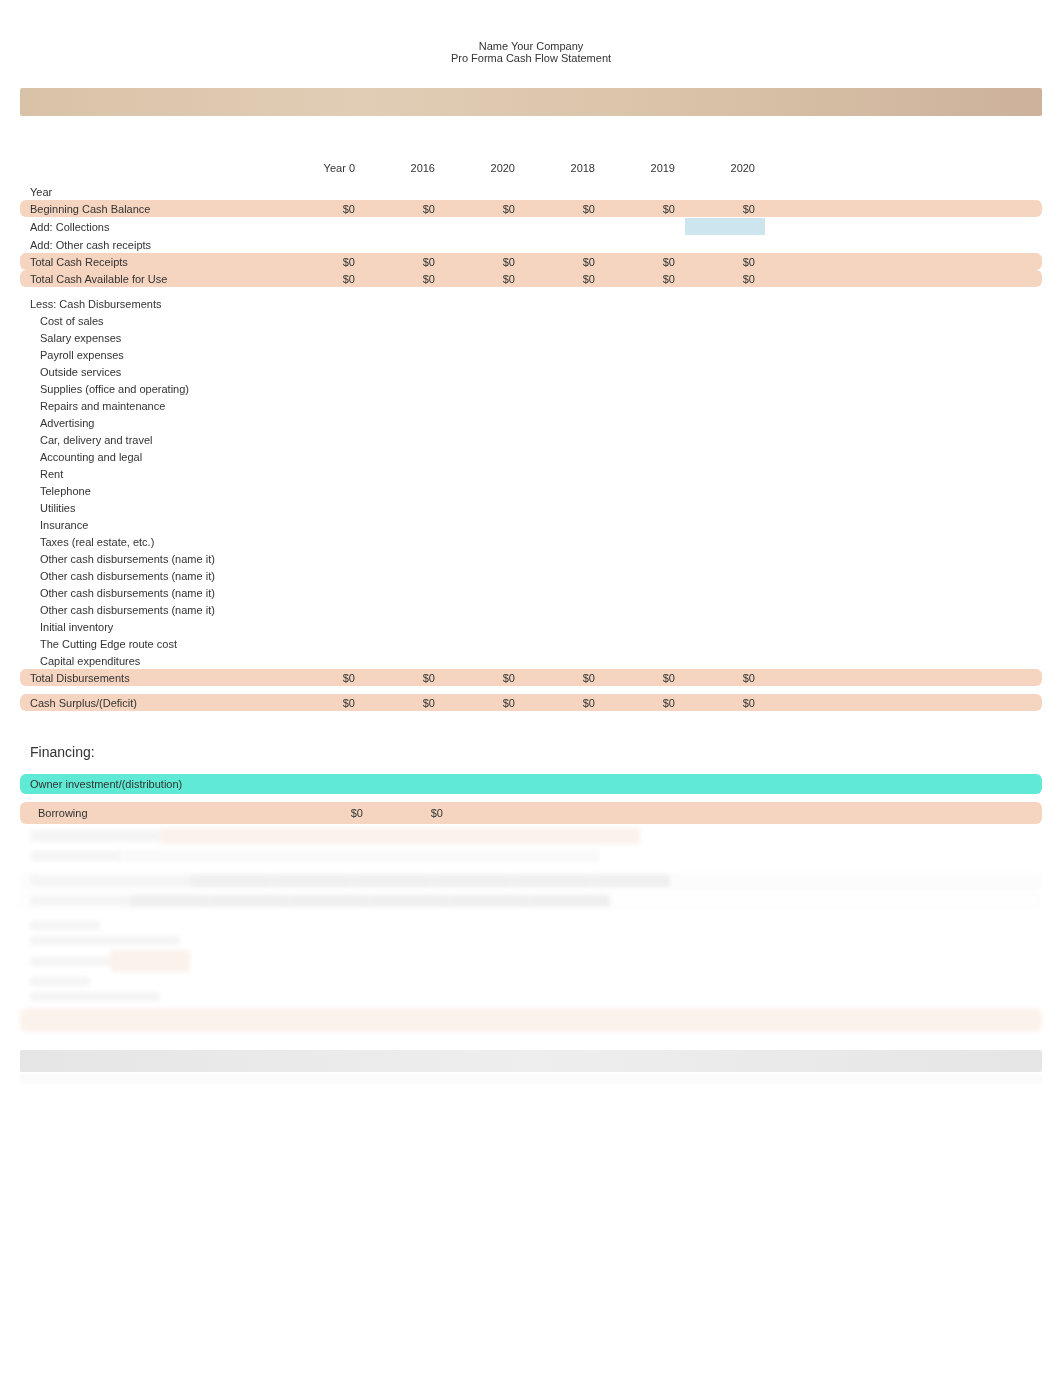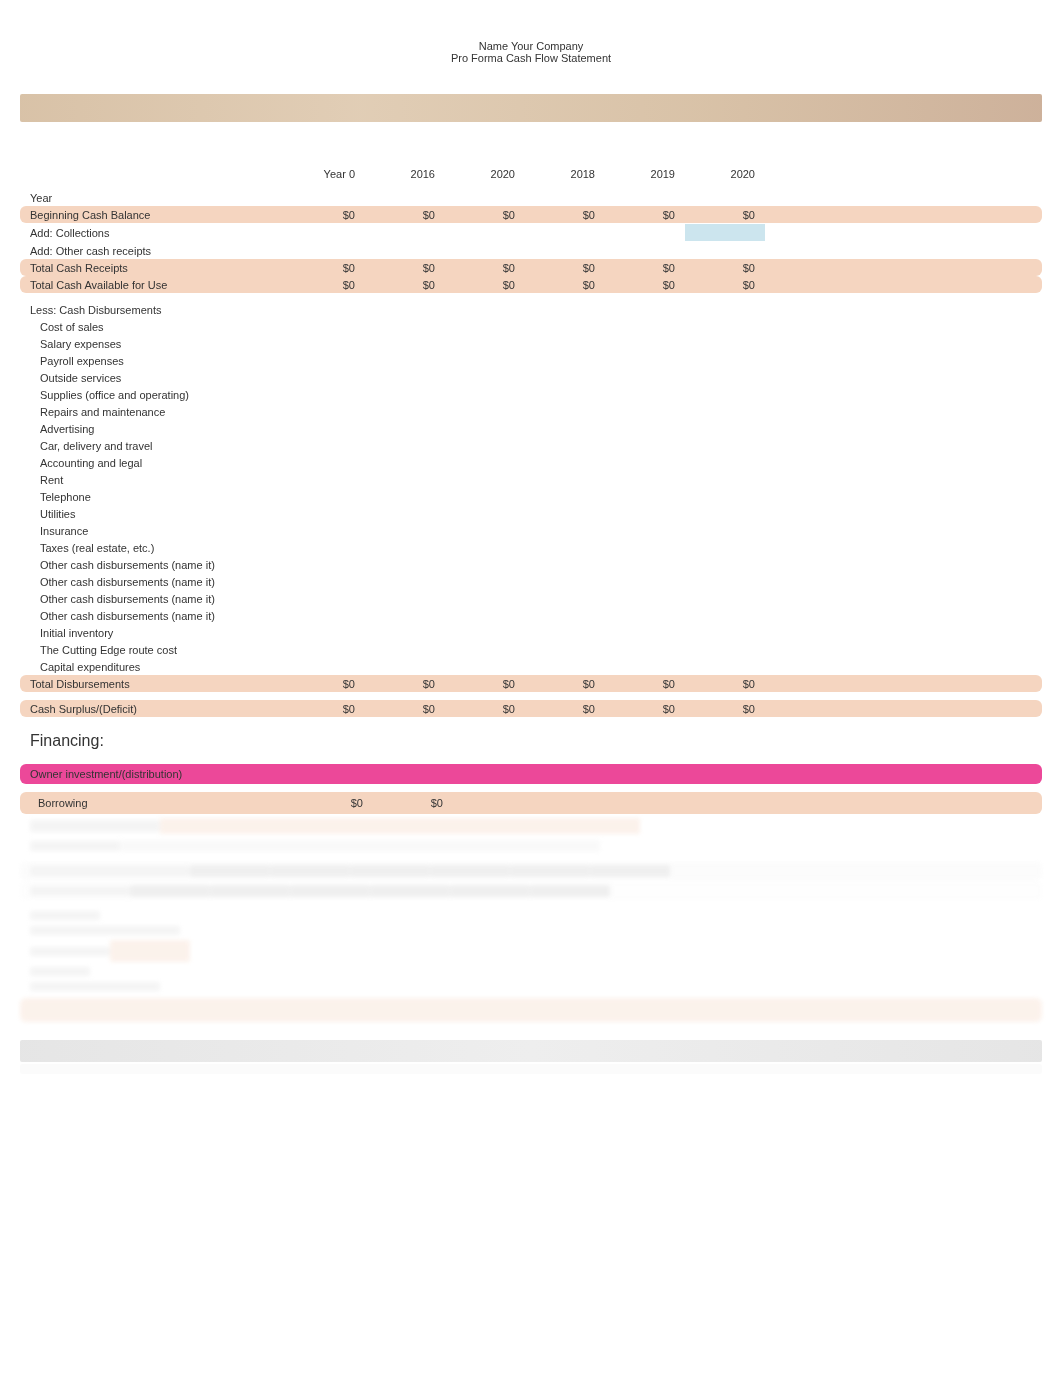--- a/index.html
+++ b/index.html
@@ -9,21 +9,21 @@
       background: #fff;
       color: #333;
       width: 1062px;
       min-height: 1377px;
     }
     .page {
       padding: 40px 20px 40px 20px;
     }
     .header {
       text-align: center;
-      margin-bottom: 30px;
+      margin-bottom: 24px;
     }
     .banner {
       background: linear-gradient(to right, #c8a882, #d4b896, #c8a882, #b89070);
       height: 28px;
       margin-bottom: 22px;
       border-radius: 2px;
       opacity: 0.7;
     }
     .table-section {
       width: 100%;
@@ -60,23 +60,23 @@
       margin-bottom: 2px;
     }
     .year-header .row-label { font-weight: normal; margin-top: 48px; }
     .year-header .row-val { font-weight: normal; }
     .total-row {
       background: #f5d5c0;
       font-weight: normal;
     }
     .financing-label {
       padding-left: 10px;
-      margin-top: 7px;
+      margin-top: 25px;
       margin-bottom: 6px;
-      font-size: 16px;
+      font-size: 14px;
     }
     .footer-banner {
       background: linear-gradient(to right, #ccc, #ddd, #ccc);
       height: 22px;
       margin-top: 18px;
       border-radius: 2px;
       opacity: 0.5;
     }
     .spacer { height: 8px; }
     .blurred-rows {
@@ -375,21 +375,21 @@
       <div class="row-val">$0</div>
       <div class="row-val">$0</div>
     </div>
 
     <div class="spacer"></div>
 
     <div class="financing-label">Financing:</div>
 
     <div class="spacer"></div>
 
-    <div class="row" style="background:#ec4899; min-height:20px;">
+    <div class="row" style="background:#5eead4; min-height:20px;">
       <div class="row-label">Owner investment/(distribution)</div>
       <div class="row-val"></div>
       <div class="row-val"></div>
       <div class="row-val"></div>
       <div class="row-val"></div>
       <div class="row-val"></div>
       <div class="row-val"></div>
     </div>
 
     <div class="spacer"></div>

